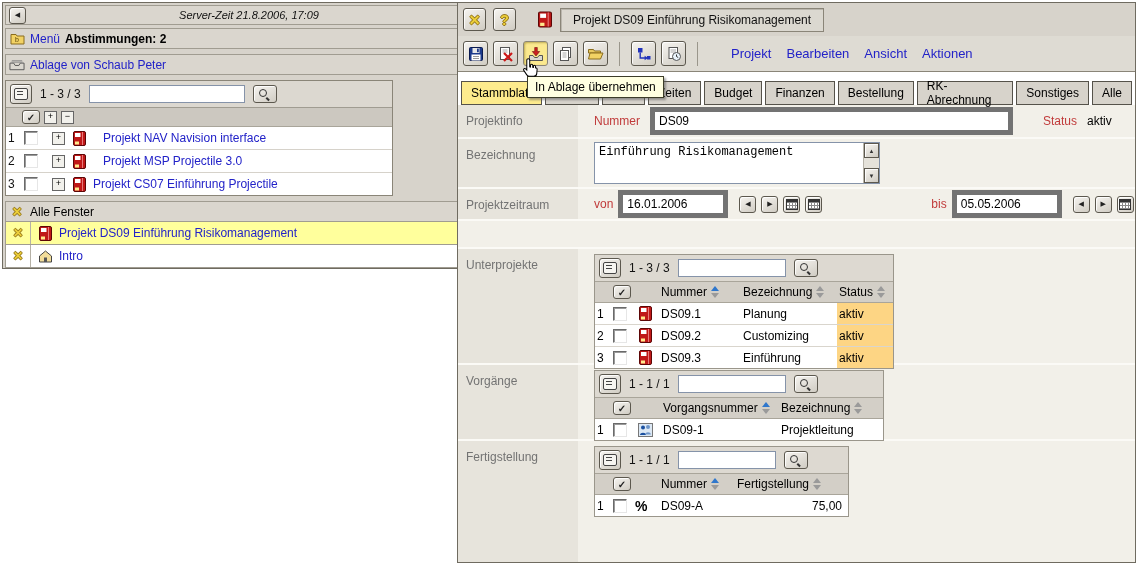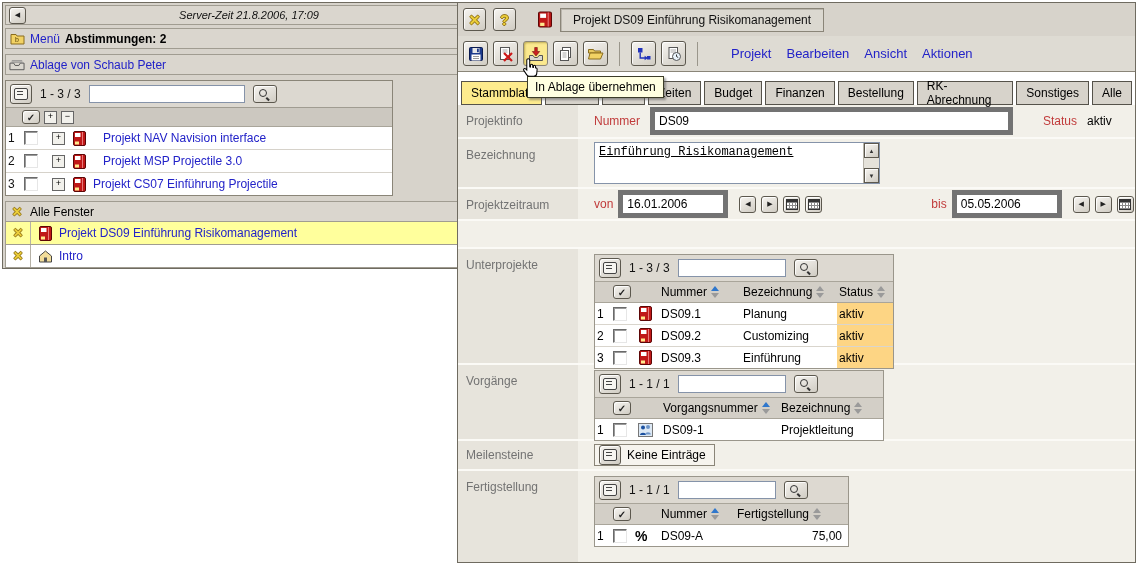--- a/index.html
+++ b/index.html
@@ -62,21 +62,21 @@
        border:1px solid #55524a;background:#d7d3cb;font-size:12px;box-sizing:border-box;}
   .tab.active{background:#fdeb8d;}
   .tab.stub{width:58px;}
 
   #form{flex:1;display:flex;flex-direction:column;background:#f2f0e9;overflow:hidden;}
   .frow{display:flex;border-bottom:2px solid #fbfaf6;box-sizing:border-box;flex:none;}
   .flabel{width:120px;flex:none;background:#e7e4dc;padding:9px 4px 0 8px;box-sizing:border-box;color:#737373;}
   .ffield{flex:1;display:flex;align-items:center;padding-left:16px;box-sizing:border-box;position:relative;}
   input.tin{height:18px;border:5px solid #737373;background:#fff;font:12px "Liberation Sans",sans-serif;padding:0 4px;}
   .textarea{width:286px;height:42px;border:1px solid #8593a9;background:#fff;display:flex;box-sizing:border-box;}
-  .textarea .txt{flex:1;padding:2px 4px;font:12px "Liberation Mono",monospace;white-space:pre;text-decoration:underline;}
+  .textarea .txt{flex:1;padding:2px 4px;font:12px "Liberation Mono",monospace;white-space:pre;}
   .tascroll{width:15px;display:flex;flex-direction:column;justify-content:space-between;border-left:1px solid #b8b4aa;background:#e5e2da;}
   .tascroll .btn3{width:15px;height:15px;font-size:6px;border-radius:0;color:#333;}
   .cal-ico{width:10px;height:9px;border:1px solid #333;background:
       linear-gradient(#333 0 2px, rgba(0,0,0,0) 2px),
       repeating-linear-gradient(90deg, rgba(0,0,0,0) 0 2px, #888 2px 3px),
       repeating-linear-gradient(rgba(0,0,0,0) 0 2px, #888 2px 3px), #fff;}
   .tri{font-size:7px;color:#222;}
 
   
   .dtable{border:1px solid #9a968b;background:#fff;box-sizing:border-box;align-self:flex-start;}
@@ -563,31 +563,20 @@
                   </svg>
               </span>
             </div>
             <div class="c last">DS09-1</div>
             <div class="c last">Projektleitung</div>
           </div>
         </div>
       </div>
     </div>
 
-    <div class="frow" style="height:30px">
-      <div class="flabel" style="padding-top:7px">Meilensteine</div>
-      <div class="ffield">
-        <span class="emptybox">
-          <span class="btn3 sq20">
-              <span class="list-ico"></span>
-            </span>
-          <span>Keine Einträge</span>
-        </span>
-      </div>
-    </div>
 
     <div class="frow" style="flex:1;border-bottom:none">
       <div class="flabel">Fertigstellung</div>
       <div class="ffield" style="align-items:flex-start;padding-top:5px">
         <div class="dtable" style="width:255px">
           <div class="dt-toolbar">
             <span class="btn3 sq20">
                 <span class="list-ico"></span>
               </span>
             <span class="pager">1 - 1 / 1</span>

